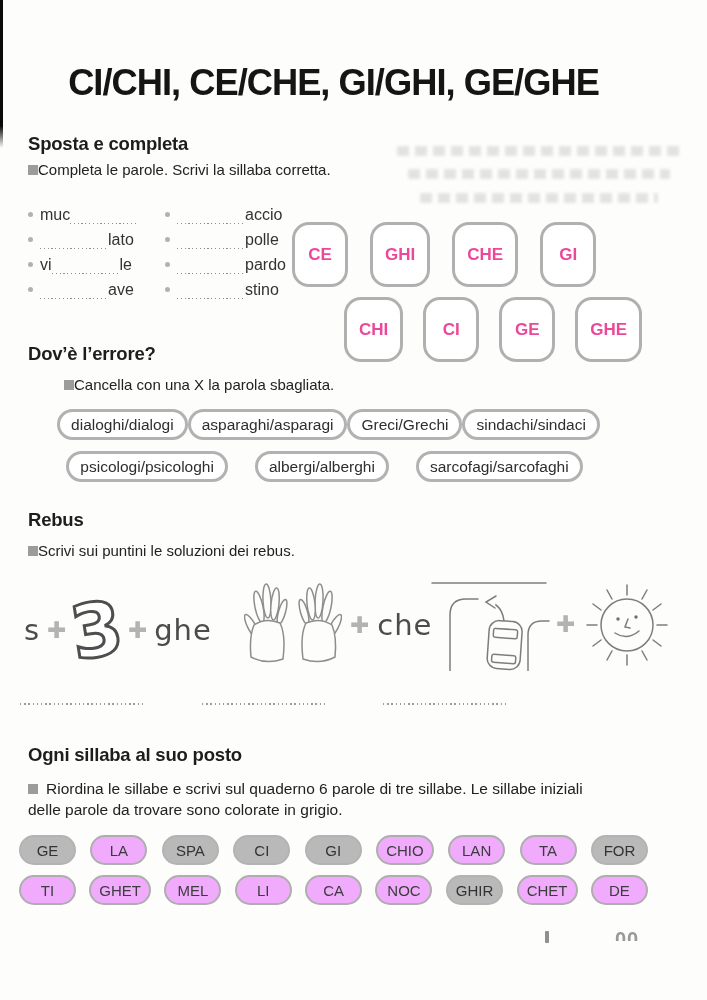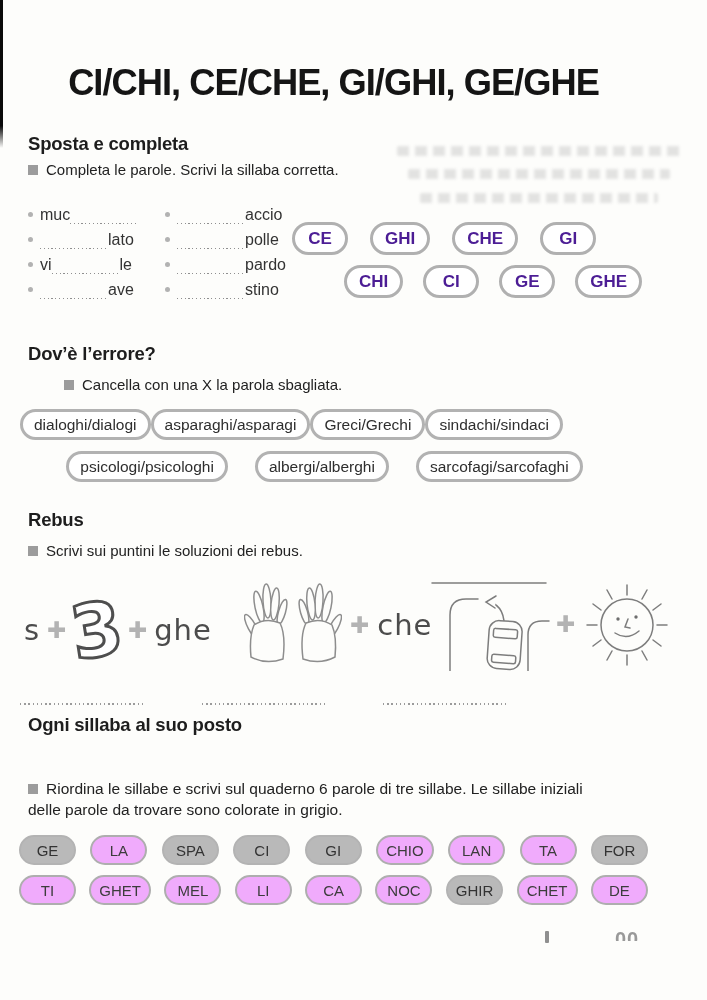--- a/index.html
+++ b/index.html
@@ -19,43 +19,43 @@
   .g-2{left:408px;top:169px;width:262px;height:10px;}
   .g-3{left:420px;top:193px;width:238px;height:10px;}
   .ptick{left:545px;top:931px;width:4px;height:12px;background:#8f8f8f;border-radius:1px;}
   .pgnum{left:615px;top:929px;width:34px;height:12px;overflow:hidden;color:#999;
     font-weight:bold;font-size:20px;line-height:20px;letter-spacing:1px;}
 
   
   .title{left:0;right:0;top:62px;text-align:center;font-size:37px;font-weight:bold;
     letter-spacing:-1px;color:#151515;transform:translateX(-20px) scaleX(.98);white-space:nowrap;}
   .shead{font-size:18.5px;font-weight:bold;color:#1d1d1d;letter-spacing:-.2px;}
-  .instr{display:flex;align-items:center;gap:8px;font-size:15px;color:#222;}
+  .instr{display:flex;align-items:center;font-size:15px;color:#222;}
   .sq{width:10px;height:10px;background:#9c9c9c;flex:0 0 auto;}
   .sq-inline{display:inline-block;width:10px;height:10px;background:#9c9c9c;margin-right:8px;}
   .instr-wrap{font-size:15.5px;line-height:1.38;color:#222;width:652px;}
 
   
   .words{left:28px;top:202px;display:flex;}
   .wcol1{width:137px;}
   .wcol2{width:165px;}
   .word-item{height:25px;display:flex;align-items:center;font-size:16px;color:#333;}
   .dot-bullet{width:5px;height:5px;border-radius:50%;background:#b2b2b2;margin-right:7px;flex:0 0 auto;}
   .dotline{height:13px;width:68px;align-self:flex-end;margin-bottom:3px;
     background:repeating-linear-gradient(90deg,#8f8f8f 0 1.3px,rgba(255,255,255,0) 1.3px 3.8px) bottom/100% 1.5px no-repeat;}
 
   
   .sylblock{left:292px;top:222px;}
   .sylrow{display:flex;gap:22px;}
   .sylrow2{margin-top:10px;margin-left:52px;gap:20px;}
   .syl-pill{border:3px solid #b0b0b0;border-radius:17px;background:#fff;height:27px;
-    padding:0 12px;min-width:26px;display:flex;align-items:center;justify-content:center;
-    font-weight:bold;font-size:17px;color:#4c1d95;}
+    padding:16px 12px;min-width:26px;display:flex;align-items:center;justify-content:center;
+    font-weight:bold;font-size:17px;color:#ec4899;}
   .pairrow{display:flex;}
-  .pairrow1{left:20px;right:70px;justify-content:flex-start;}
+  .pairrow1{left:20px;right:70px;justify-content:center;}
   .pairrow2{left:0;right:0;justify-content:center;gap:27px;transform:translateX(-29px);}
   .pair-pill{border:3px solid #b2b2b2;border-radius:16px;background:#fff;height:25px;
     padding:0 11px;display:flex;align-items:center;font-size:15.5px;color:#2e2e2e;white-space:nowrap;}
 
   
   .rebus-group{display:flex;align-items:center;}
   .rg1{left:24px;top:586px;height:88px;gap:7px;}
   .rg2{left:244px;top:583px;gap:8px;}
   .rg3{left:428px;top:577px;gap:6px;}
   .rletter{font-family:"DejaVu Sans", sans-serif;font-size:29px;color:#4c4c4c;letter-spacing:1px;}
@@ -248,21 +248,21 @@
         <path d="M47,42 L44,50 L49,51"></path>
         <path d="M34,56 Q46,64 58,54"></path>
       </g>
     </svg>
   </div>
 
   <div class="abs ansline a1"></div>
   <div class="abs ansline a2"></div>
   <div class="abs ansline a3"></div>
 
-  <div class="abs shead" style="left:28px;top:714px;">Ogni sillaba al suo posto</div>
+  <div class="abs shead" style="left:28px;top:744px;">Ogni sillaba al suo posto</div>
   <div class="abs instr-wrap" style="left:28px;top:778px;">
     <span class="sq-inline"></span><span>Riordina le sillabe e scrivi sul quaderno 6 parole di tre sillabe. Le sillabe iniziali</span><br>
     <span>delle parole da trovare sono colorate in grigio.</span>
   </div>
   <div class="abs sybrow" style="top:835px;" id="sybrow1">
       <div class="syb gray">GE</div>
       <div class="syb">LA</div>
       <div class="syb gray">SPA</div>
       <div class="syb gray">CI</div>
       <div class="syb gray">GI</div>

